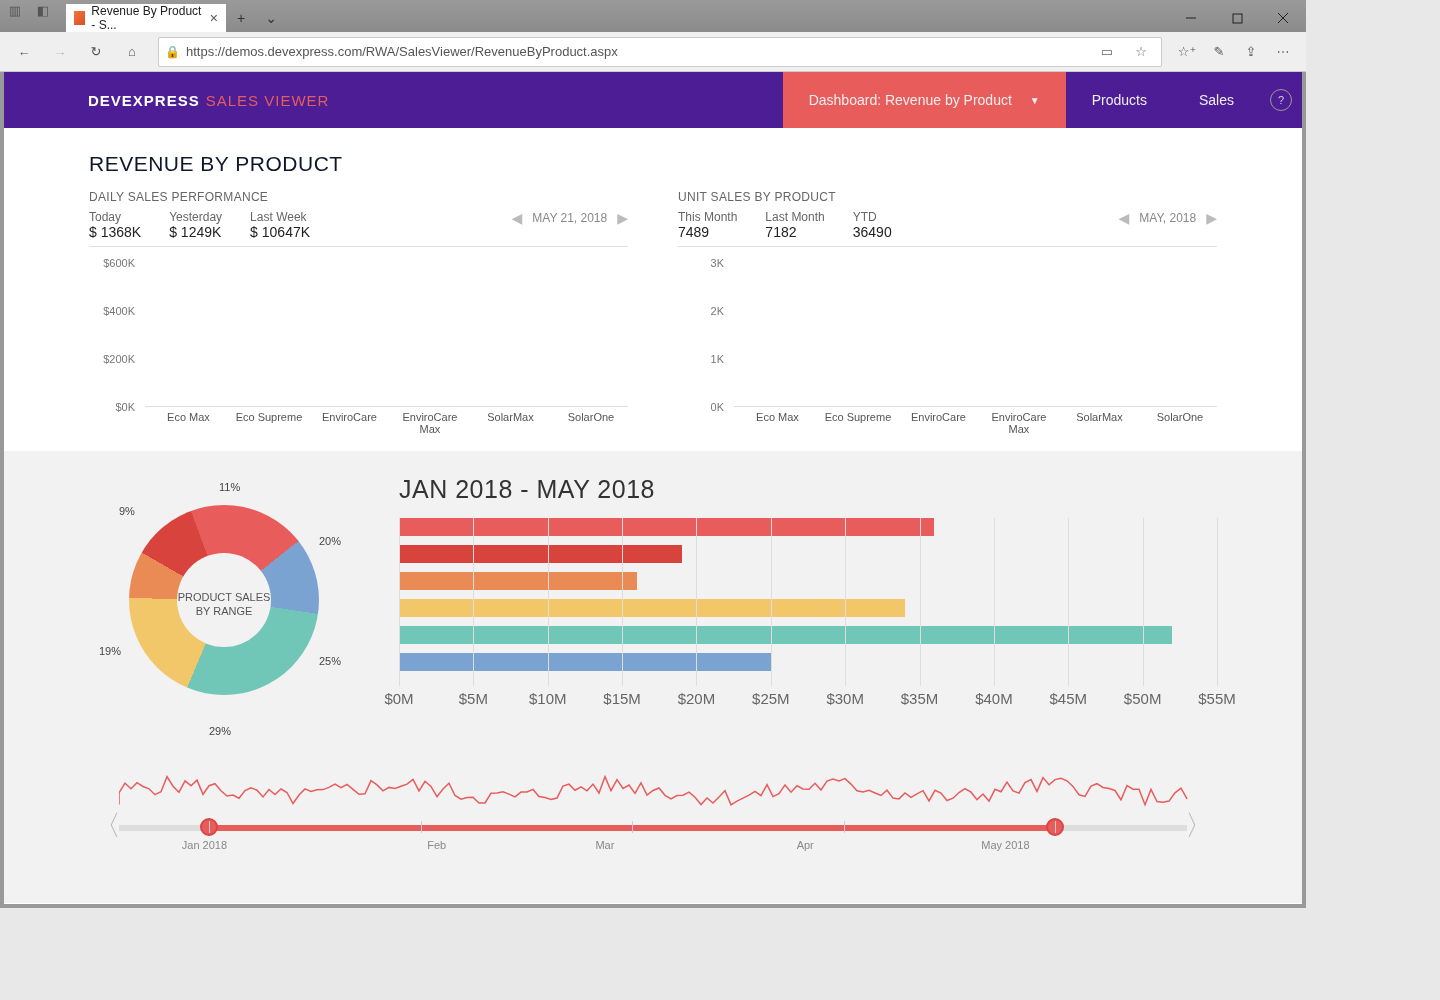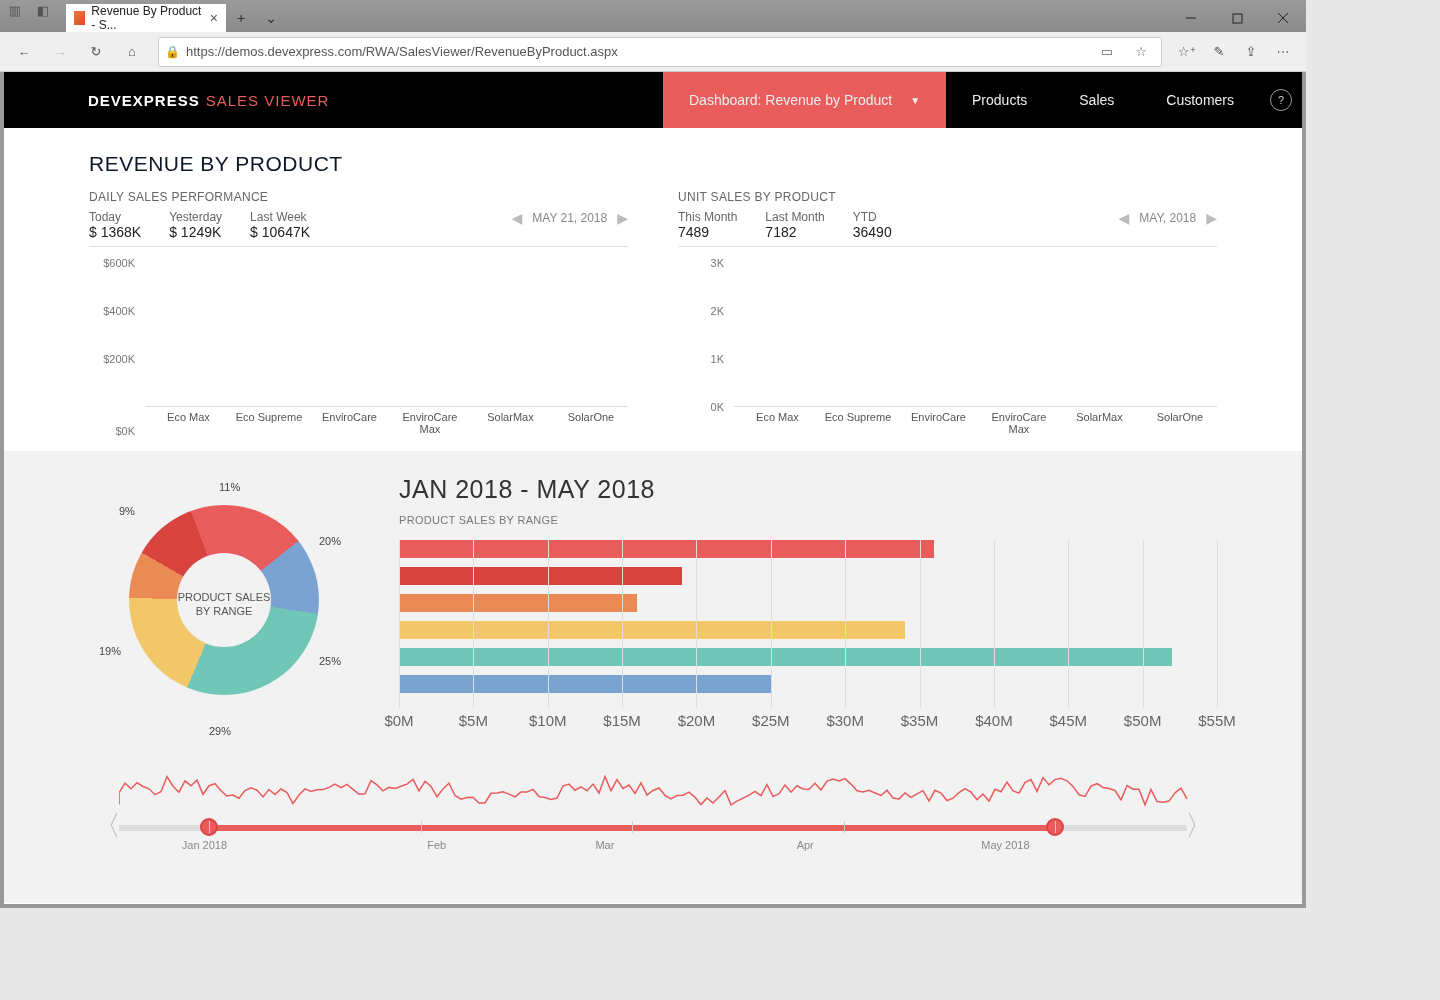--- a/index.html
+++ b/index.html
@@ -21,21 +21,21 @@
   .nav-btn { width:32px; height:32px; display:flex; align-items:center; justify-content:center; color:#555; }
   .nav-btn.disabled { color:#bbb; }
   .url-box { flex:1; background:#fff; border:1px solid #ccc; height:30px; border-radius:2px; display:flex; align-items:center; padding:0 6px; gap:6px; font-size:13px; color:#555; margin-left:6px; }
   .url-box .lock { font-size:12px; color:#888; }
   .star-btn { width:28px; color:#666; display:flex; align-items:center; justify-content:center;}
   .right-icons { display:flex; gap:2px; margin-left:6px;}
   .right-icons .nav-btn { width:30px; }
 
   
   .app { position:absolute; top:72px; left:4px; right:4px; bottom:4px; background:#fff; overflow:hidden; }
-  .app-header { height:56px; background:#000000; display:flex; align-items:stretch; color:#fff; }
+  .app-header { height:56px; background:#4c1d95; display:flex; align-items:stretch; color:#fff; }
   .brand { display:flex; align-items:center; font-weight:700; letter-spacing:1px; font-size:15px; padding:0 0 0 84px; }
   .brand .b1 { color:#fff; }
   .brand .b2 { color:#e85c5c; margin-left:6px; font-weight:400;}
   .nav-spacer { flex:1; }
   .nav-item { display:flex; align-items:center; padding:0 26px; font-size:14px; color:#eee; cursor:pointer;}
   .nav-item.active { background:#e85c5c; }
   .dd-caret { margin-left:18px; font-size:10px; }
   .help-btn { width:42px; display:flex; align-items:center; justify-content:center;}
   .help-circle { width:22px; height:22px; border:1px solid #999; border-radius:50%; display:flex; align-items:center; justify-content:center; font-size:11px; color:#ccc;}
 
@@ -174,23 +174,20 @@
       <div class="nav-item active">
         <span>Dashboard: Revenue by Product</span>
         <span class="dd-caret">▼</span>
       </div>
       <div class="nav-item">
           <span>Products</span>
         </div>
       <div class="nav-item">
           <span>Sales</span>
         </div>
-      <div class="nav-item">
-          <span>Customers</span>
-        </div>
       <div class="help-btn">
           <div class="help-circle">
             <span>?</span>
           </div>
         </div>
     </div>
 
     <div class="content">
       <div class="page-title">REVENUE BY PRODUCT</div>
 
@@ -215,21 +212,21 @@
               <span class="arrow">◀</span>
               <span>MAY 21, 2018</span>
               <span class="arrow">▶</span>
             </div>
           </div>
           <div class="bar-chart" id="daily-chart">
             <div class="y-axis" id="daily-y">
                 <div class="y-tick" style="top: 0%;">$600K</div>
                 <div class="y-tick" style="top: 33.3333%;">$400K</div>
                 <div class="y-tick" style="top: 66.6667%;">$200K</div>
-                <div class="y-tick" style="top: 100%; margin-top: 24px;">$0K</div>
+                <div class="y-tick" style="top: 100%;">$0K</div>
               </div>
             <div class="plot" id="daily-plot">
                 <div class="baseline"></div>
                 <div class="group" style="left: 2%; align-items: flex-end;">
                   <div class="bar cg" style="height: 88.5714%;"></div>
                   <div class="bar c1" style="height: 100%;"></div>
                 </div>
                 <div class="group" style="left: 18.6667%; align-items: flex-end;">
                   <div class="bar cg" style="height: 42.8571%;"></div>
                   <div class="bar c2" style="height: 48.5714%;"></div>
@@ -342,21 +339,20 @@
                 <div class="slice-label" style="left: 230px; top: 60px;">20%</div>
                 <div class="slice-label" style="left: 230px; top: 180px;">25%</div>
                 <div class="slice-label" style="left: 120px; top: 250px; text-align: right;">29%</div>
                 <div class="slice-label" style="left: 10px; top: 170px;">19%</div>
                 <div class="slice-label" style="left: 30px; top: 30px;">9%</div>
               </div>
           </div>
 
           <div class="range-section">
             <div class="range-title">JAN 2018 - MAY 2018</div>
-            <div class="range-sub">PRODUCT SALES BY RANGE</div>
             <div class="hbar-chart" id="hchart">
               <div class="hbars" id="hbars">
                   <div class="hbar c1" style="width: 65.4545%;"></div>
                   <div class="hbar c2" style="width: 34.5455%;"></div>
                   <div class="hbar c3" style="width: 29.0909%;"></div>
                   <div class="hbar c4" style="width: 61.8182%;"></div>
                   <div class="hbar c5" style="width: 94.5455%;"></div>
                   <div class="hbar c6" style="width: 45.4545%;"></div>
                 </div>
               <div class="hx-labels" id="hxlabels">

